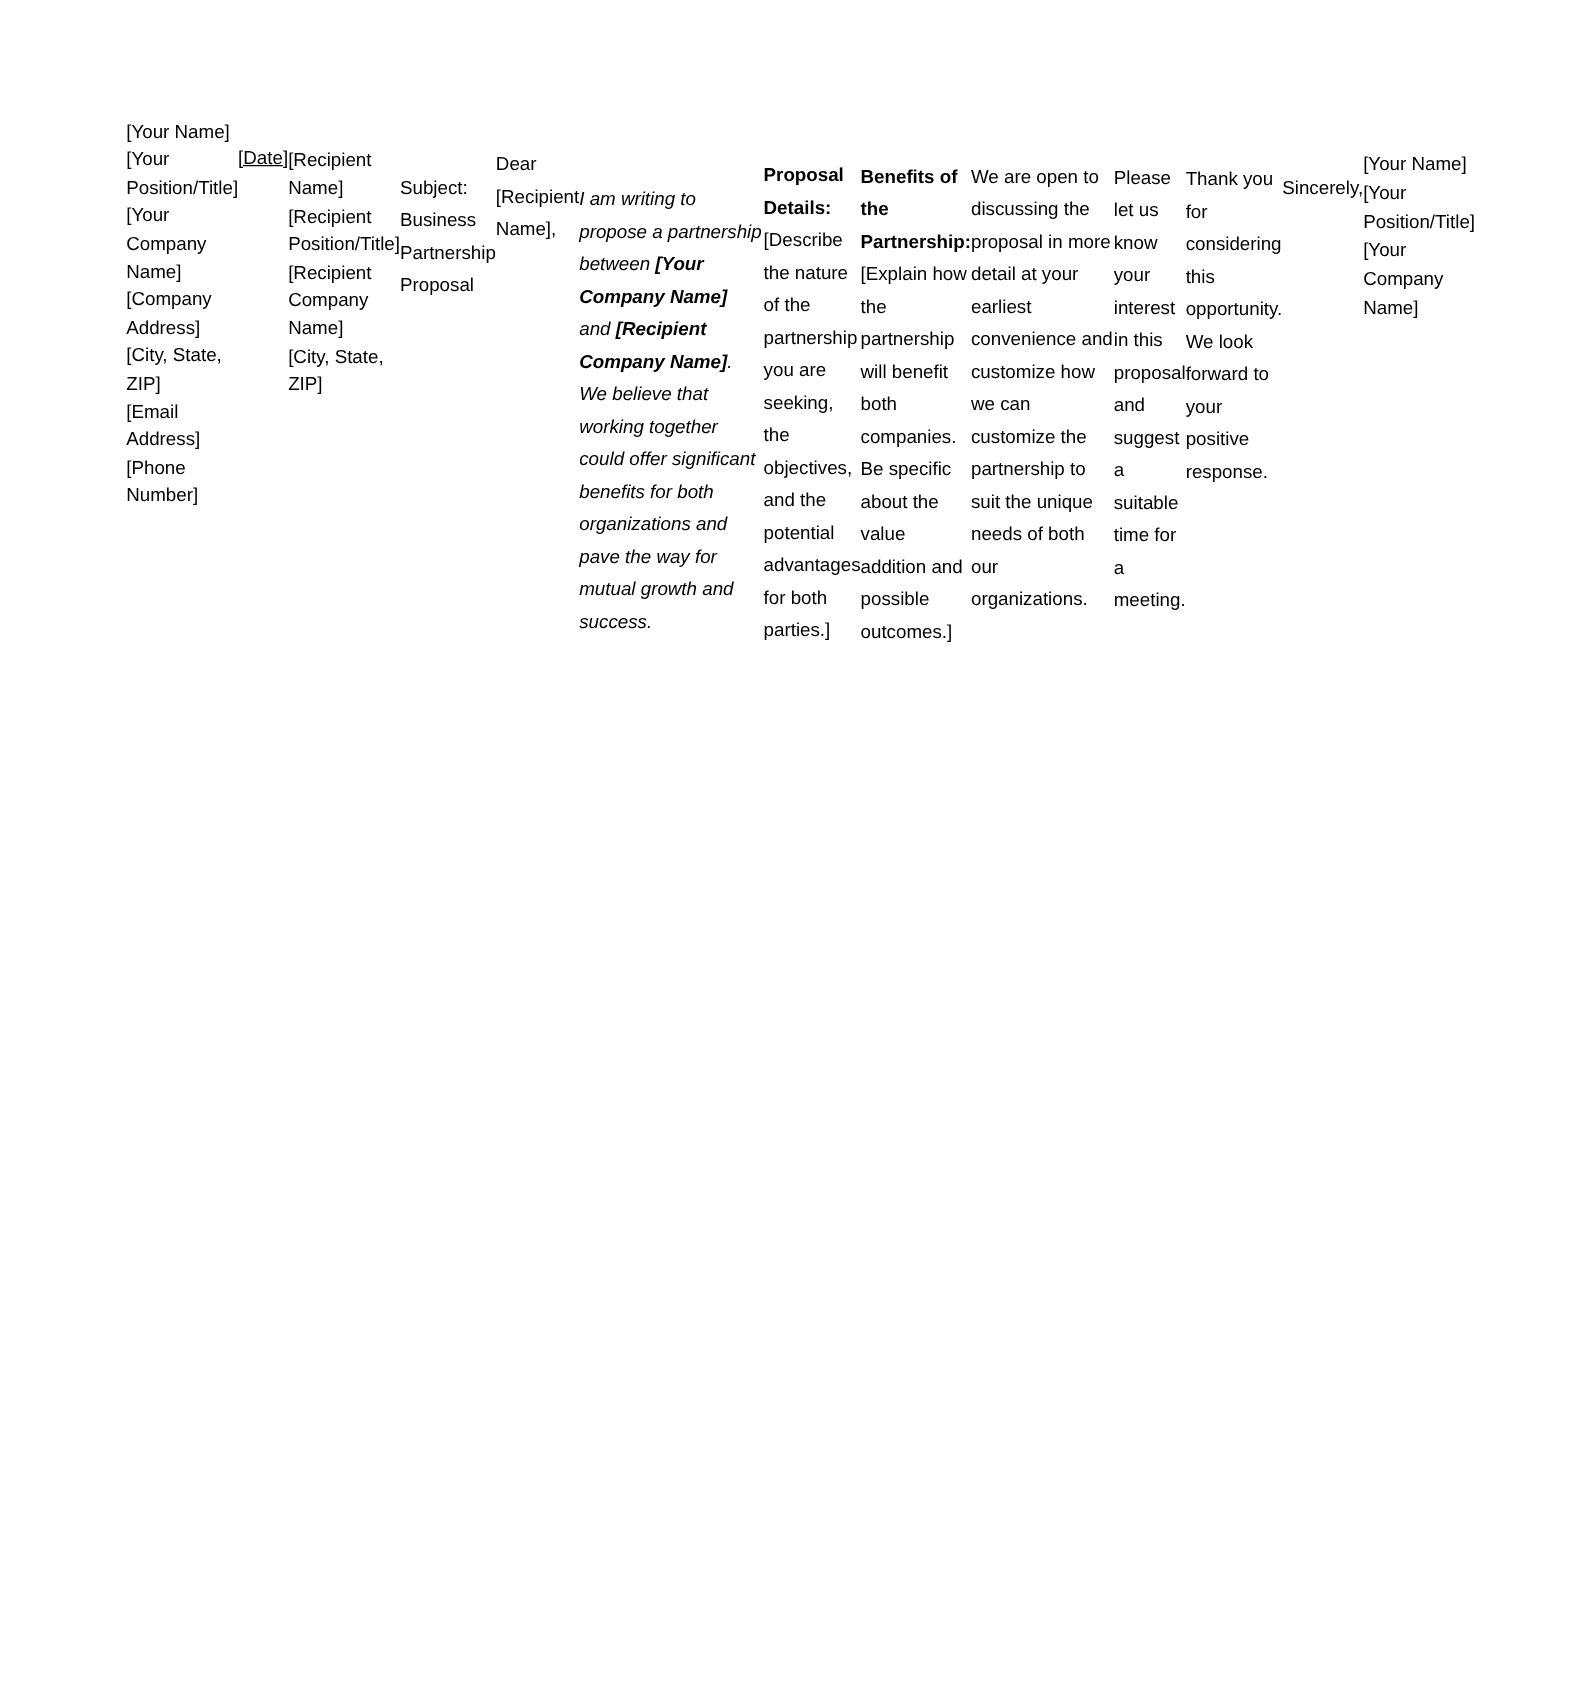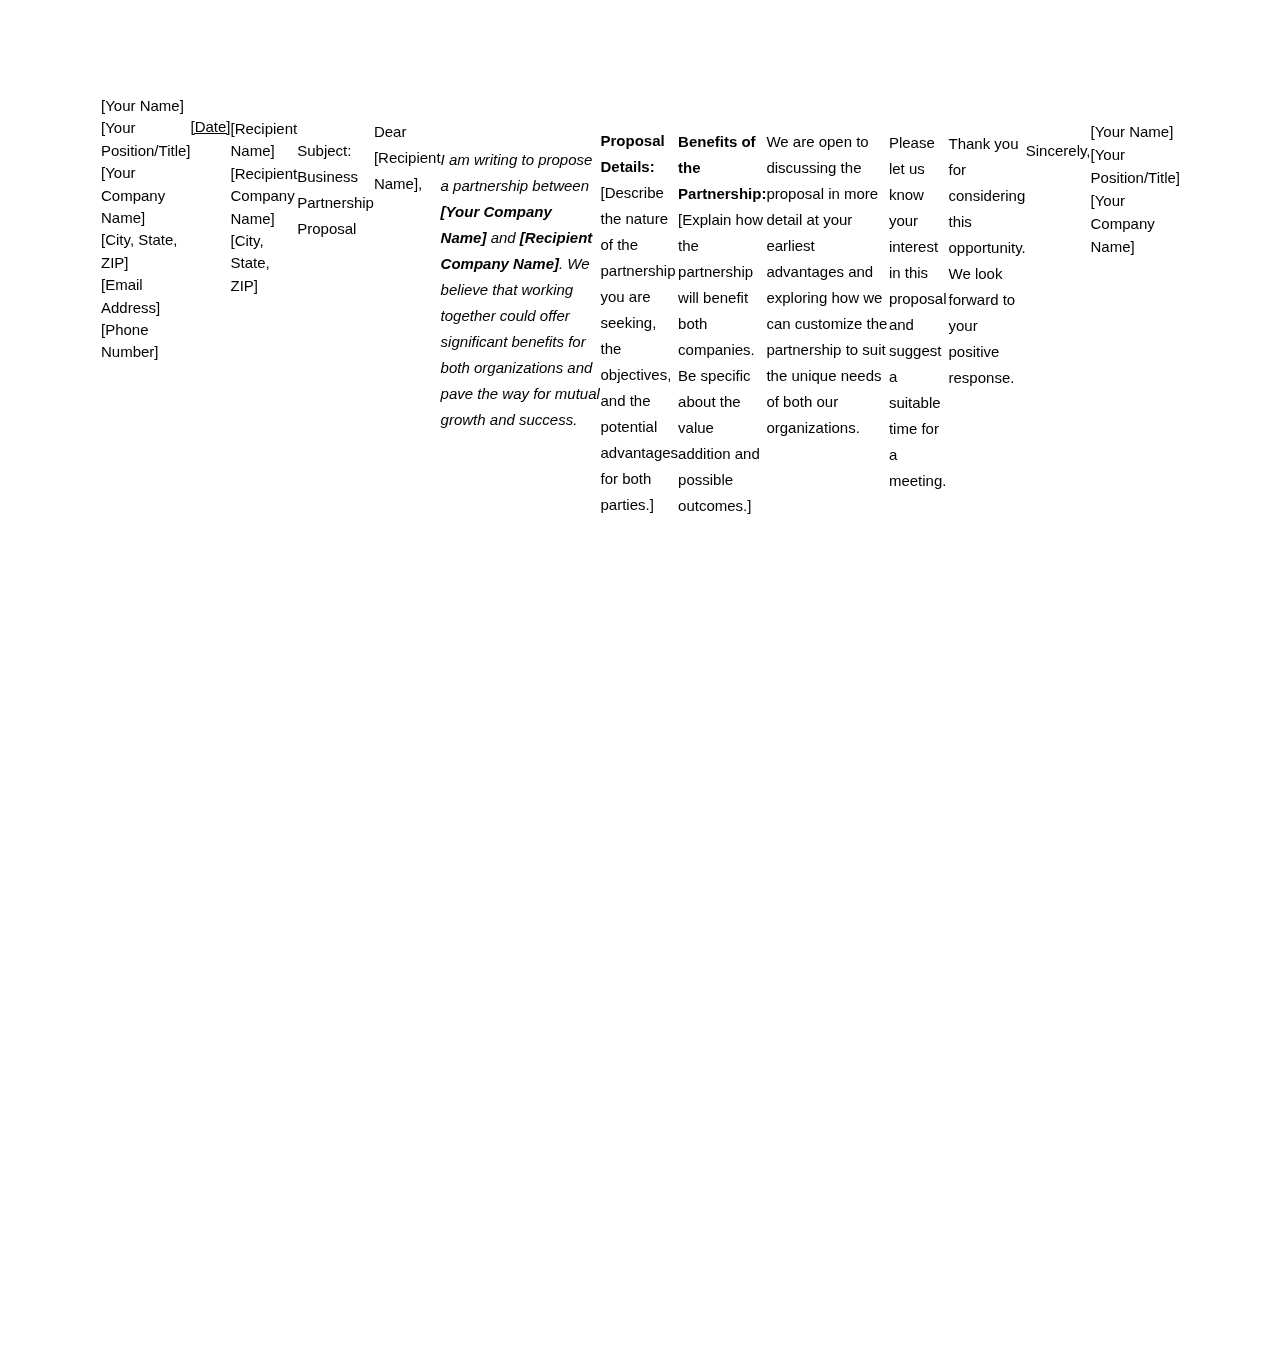--- a/index.html
+++ b/index.html
@@ -49,29 +49,31 @@
 </style>
 </head>
 <body>
 
 <div class="page">
 
   <div class="addr-block">
     <div>[Your Name]</div>
     <div>[Your Position/Title]</div>
     <div>[Your Company Name]</div>
+    <div>[Company Address]</div>
     <div>[City, State, ZIP]</div>
     <div>[Email Address]</div>
     <div>[Phone Number]</div>
   </div>
 
   <div class="line m-date">[Date]</div>
 
   <div class="addr-block m-recipient">
     <div>[Recipient Name]</div>
+    <div>[Recipient Position/Title]</div>
     <div>[Recipient Company Name]</div>
     <div>[City, State, ZIP]</div>
   </div>
 
   <div class="subject-line m-subject">Subject: Business Partnership Proposal</div>
 
   <div class="salutation-line m-salute">Dear [Recipient Name],</div>
 
   <p class="para m-intro"><span>I am writing to propose a partnership between </span><strong>[Your Company Name]</strong><span> and </span><strong>[Recipient Company Name]</strong><span>. We believe that working together could offer significant benefits for both organizations and pave the way for mutual growth and success.</span></p>
 
@@ -79,21 +81,21 @@
   <div class="m-sec2">
     <div class="section-heading">Proposal Details:</div>
     <div class="section-body">[Describe the nature of the partnership you are seeking, the objectives, and the potential advantages for both parties.]</div>
   </div>
 
   <div class="m-sec3">
     <div class="section-heading">Benefits of the Partnership:</div>
     <div class="section-body">[Explain how the partnership will benefit both companies. Be specific about the value addition and possible outcomes.]</div>
   </div>
 
-  <p class="para m-close1">We are open to discussing the proposal in more detail at your earliest advantages and exploring how we can customize the partnership to suit the unique needs of both our organizations.</p>
+  <p class="para m-close1">We are open to discussing the proposal in more detail at your earliest convenience and customize how we can customize the partnership to suit the unique needs of both our organizations.</p>
   <p class="para m-close2">Please let us know your interest in this proposal and suggest a suitable time for a meeting.</p>
   <p class="para m-close3">Thank you for considering this opportunity. We look forward to your positive response.</p>
 
   <div class="line m-vale">Sincerely,</div>
 
   <div class="sig-block m-sig">
     <div>[Your Name]</div>
     <div>[Your Position/Title]</div>
     <div>[Your Company Name]</div>
   </div>

